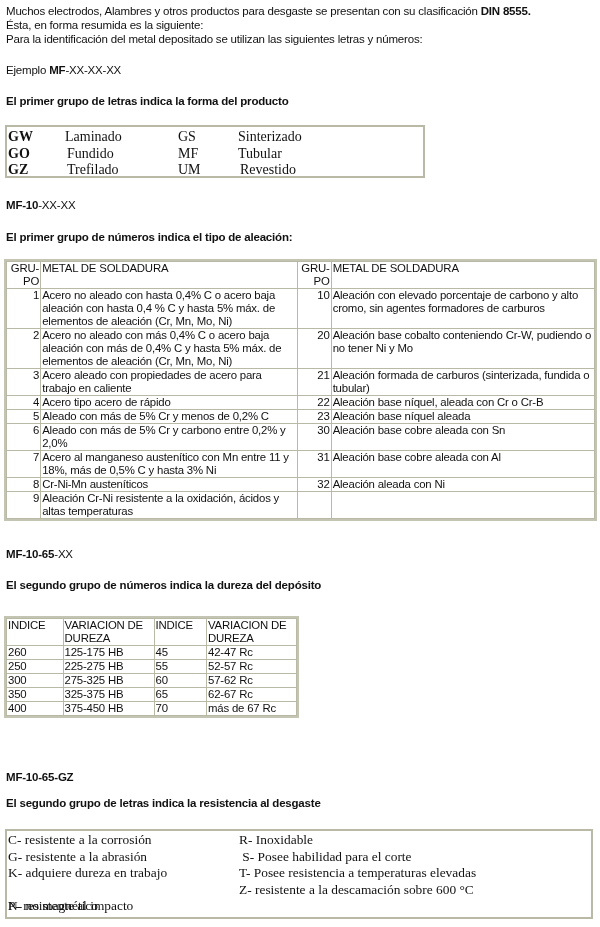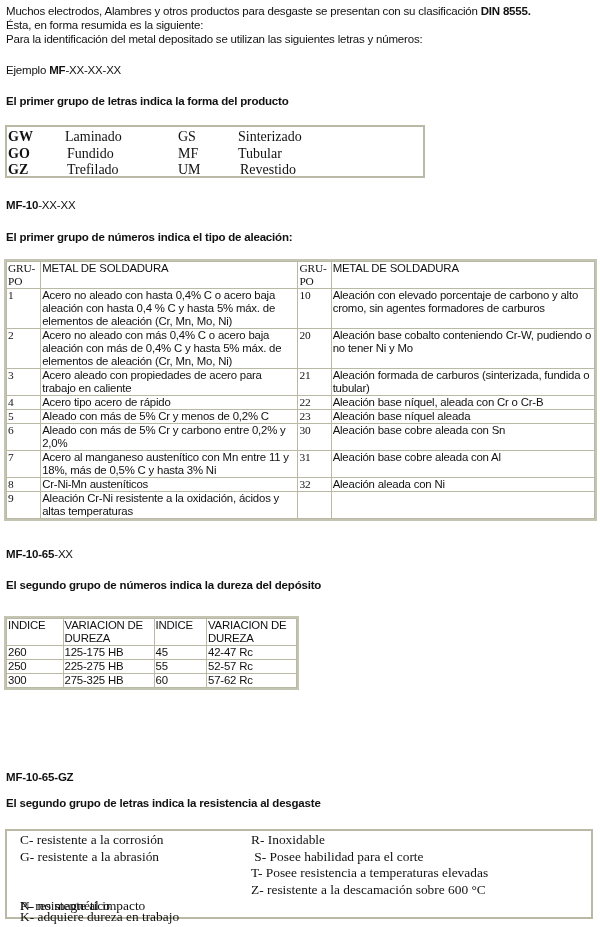--- a/index.html
+++ b/index.html
@@ -14,24 +14,24 @@
   .formbox .row { position: absolute; left: 0; font-family: "Liberation Serif", serif; font-size: 14px; line-height: 16px; white-space: nowrap; }
   .formbox .c1 { position: absolute; left: 1px; font-weight: bold; }
   .formbox .c2 { position: absolute; left: 58px; }
   .formbox .c3 { position: absolute; left: 171px; }
   .formbox .c4 { position: absolute; left: 231px; }
 
   
   table.grid { border-collapse: collapse; position: absolute; font-family: "Liberation Sans", sans-serif; font-size: 11.4px; line-height: 13px; letter-spacing: -0.2px; }
   table.grid td { border: 1px solid #b9b9a6; padding: 0 1px; vertical-align: top; }
   table.grid.outer { outline: 2px solid #c4c4b2; }
-  .ctr { text-align: left; font-family: Liberation Serif, serif; }
+  .ctr { text-align: right; }
 
   .resbox { left: 5px; top: 829px; width: 588px; height: 90px; border: 2px solid #b9b9a6; box-sizing: border-box; }
-  .resbox .line { position: absolute; font-family: "Liberation Serif", serif; font-size: 13.4px; line-height: 15px; white-space: nowrap; padding-left: 12px; }
+  .resbox .line { position: absolute; font-family: "Liberation Serif", serif; font-size: 13.4px; line-height: 15px; white-space: nowrap; }
 </style>
 </head>
 <body>
 
 <p class="p abs" style="left:6px;top:5px;"><span>Muchos electrodos, Alambres y otros productos para desgaste se presentan con su clasificación </span><span class="b">DIN 8555.</span></p>
 <p class="p abs" style="left:6px;top:19px;">Ésta, en forma resumida es la siguiente:</p>
 <p class="p abs" style="left:6px;top:33px;">Para la identificación del metal depositado se utilizan las siguientes letras y números:</p>
 
 <p class="p abs" style="left:6px;top:64px;"><span>Ejemplo </span><span class="b">MF</span><span>-XX-XX-XX</span></p>
 
@@ -162,32 +162,44 @@
         <td>225-275 HB</td>
         <td>55</td>
         <td>52-57 Rc</td>
       </tr>
       <tr style="height: 14px;">
         <td>300</td>
         <td>275-325 HB</td>
         <td>60</td>
         <td>57-62 Rc</td>
       </tr>
+      <tr style="height: 14px;">
+        <td>350</td>
+        <td>325-375 HB</td>
+        <td>65</td>
+        <td>62-67 Rc</td>
+      </tr>
+      <tr style="height: 14px;">
+        <td>400</td>
+        <td>375-450 HB</td>
+        <td>70</td>
+        <td>más de 67 Rc</td>
+      </tr>
     </tbody>
 </table>
 
 <p class="h abs" style="left:6px;top:771px;">MF-10-65-GZ</p>
 
 <p class="h abs" style="left:6px;top:797px;font-weight:bold;">El segundo grupo de letras indica la resistencia al desgaste</p>
 
 <div class="abs resbox">
   <div id="res-left">
       <div class="line" style="left: 1px; top: 1px;">C- resistente a la corrosión</div>
       <div class="line" style="left: 1px; top: 17.5px;">G- resistente a la abrasión</div>
-      <div class="line" style="left: 1px; top: 34px; margin-top: 44px;">K- adquiere dureza en trabajo</div>
+      <div class="line" style="left: 1px; top: 34px;">K- adquiere dureza en trabajo</div>
       <div class="line" style="left: 1px; top: 67px; text-align: right;">N- no magnético</div>
       <div class="line" style="left: 1px; top: 67px;">P- resistente al impacto</div>
     </div>
   <div id="res-right">
       <div class="line" style="left: 232px; top: 1px; white-space: pre;">R- Inoxidable</div>
       <div class="line" style="left: 232px; top: 17.5px; white-space: pre;"> S- Posee habilidad para el corte</div>
       <div class="line" style="left: 232px; top: 34px; white-space: pre;">T- Posee resistencia a temperaturas elevadas</div>
       <div class="line" style="left: 232px; top: 50.5px; white-space: pre;">Z- resistente a la descamación sobre 600 °C</div>
     </div>
 </div>

